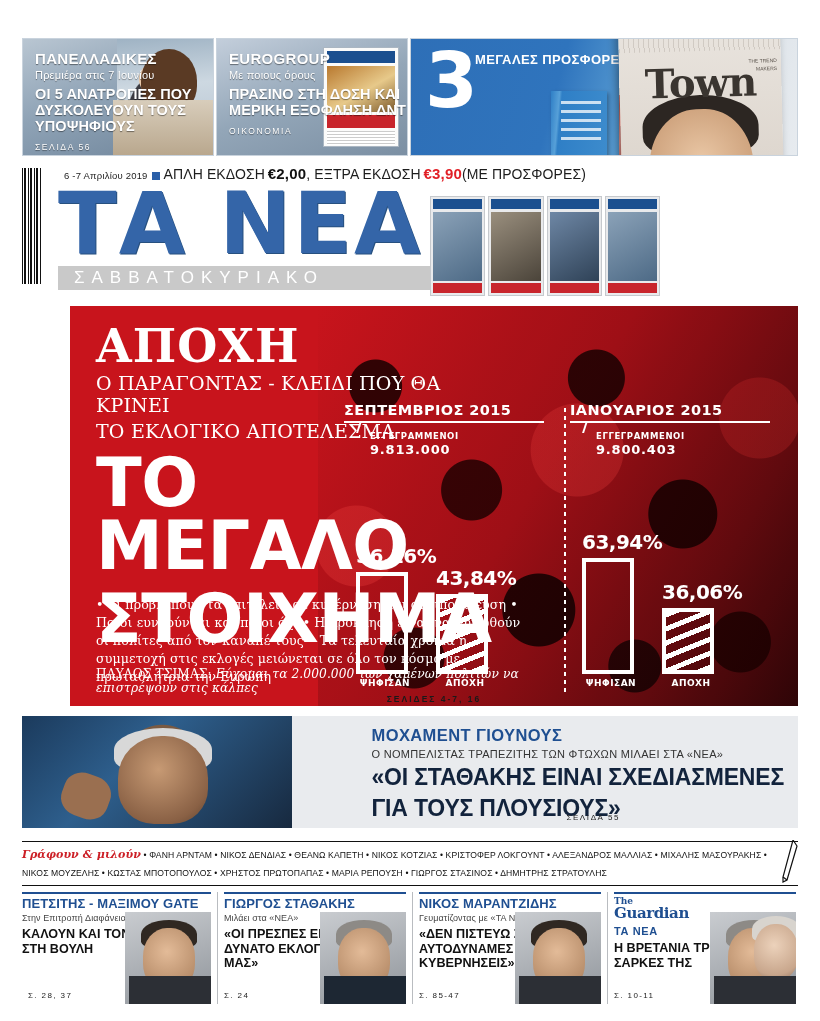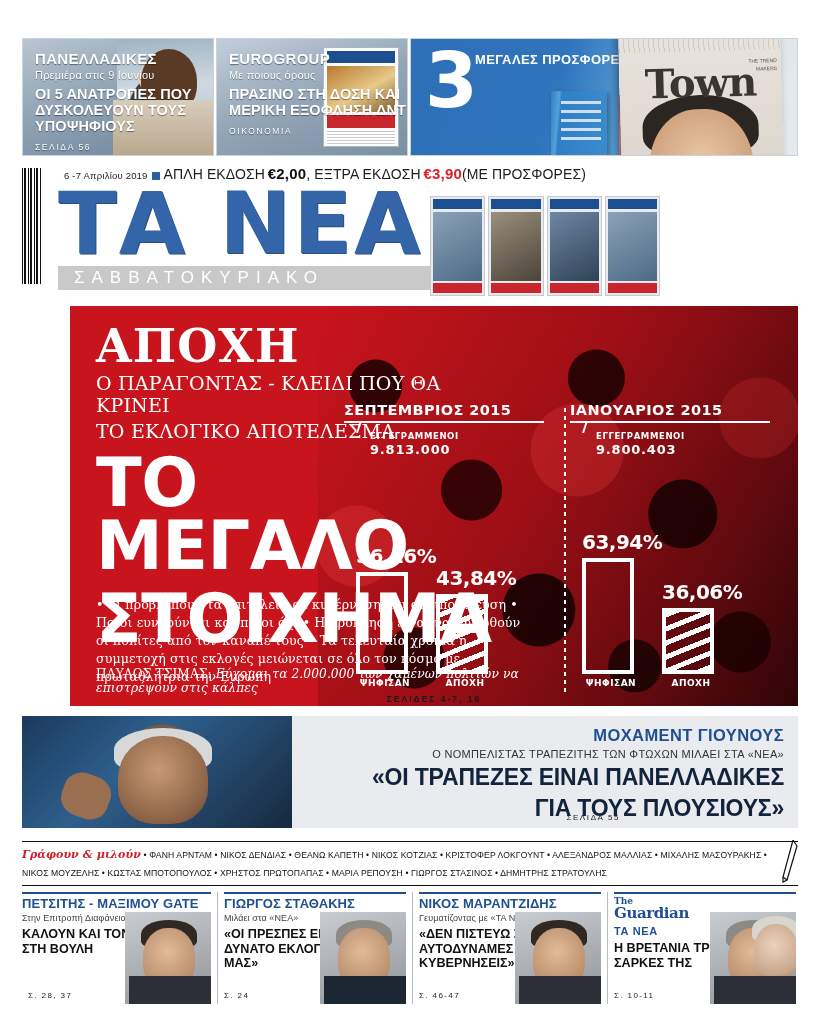--- a/index.html
+++ b/index.html
@@ -205,21 +205,21 @@
     background:
       radial-gradient(circle at 52% 44%, #7a5a42 0 40px, rgba(0,0,0,0) 41px),
       linear-gradient(135deg,#1b3a5c 0%, #2e5f8d 40%, #17293f 100%);
   }
   .yunus-photo::after{
     content:""; position:absolute; left:96px; top:20px; width:90px; height:88px; border-radius:48% 48% 40% 40%;
     background: radial-gradient(circle at 45% 38%, #c79a74, #8a6145 72%, #5c412e);
   }
   .yunus-hair { position:absolute; left:92px; top:12px; width:98px; height:44px; border-radius:50% 50% 30% 30%; background:#d8d8d8; }
   .yunus-hand { position:absolute; left:40px; top:58px; width:48px; height:44px; border-radius:40%; background:#9a6f50; transform:rotate(20deg); }
-  .yunus-txt { position:absolute; right:14px; top:10px; text-align:right; }
+  .yunus-txt { position:absolute; right:14px; top:10px; }
   .y-name { color:#1f4f91; font-size:16.5px; font-weight:700; letter-spacing:.4px; }
   .y-sub { color:#333; font-size:11px; letter-spacing:.3px; margin-top:3px; }
   .y-quote { color:#12233c; font-size:23px; font-weight:700; line-height:1.12; margin-top:5px; letter-spacing:-.2px; }
   .y-page { position:absolute; right:178px; bottom:6px; font-size:8px; letter-spacing:1.6px; color:#222; }
 
   
   .contrib { position:absolute; left:22px; top:844px; width:776px; height:40px; }
   .contrib-hr { position:absolute; left:0; right:0; top:-3px; height:1px; background:#111; }
   .contrib-hr2 { position:absolute; left:0; right:0; bottom:-2px; height:1px; background:#111; }
   .contrib-label { color:#cc1f26; font-family:"DejaVu Serif", serif; font-style:italic; font-weight:700; font-size:11px; }
@@ -256,21 +256,21 @@
 <div class="page">
 
   <div class="top-strip">
 
     <div class="promo promo-a">
       <div class="promo-photo-a">
         <div class="promo-hair"></div>
       </div>
       <div class="promo-txt">
         <div class="p-kicker">ΠΑΝΕΛΛΑΔΙΚΕΣ</div>
-        <div class="p-sub">Πρεμιέρα στις 9 Ιουνίου</div>
+        <div class="p-sub">Πρεμιέρα στις 7 Ιουνίου</div>
         <div class="p-head">ΟΙ 5 ΑΝΑΤΡΟΠΕΣ ΠΟΥ ΔΥΣΚΟΛΕΥΟΥΝ ΤΟΥΣ ΥΠΟΨΗΦΙΟΥΣ</div>
         <div class="p-sec">ΣΕΛΙΔΑ 56</div>
       </div>
     </div>
 
     <div class="promo promo-b">
       <div class="mini-paper">
         <div class="mp-head"></div>
           <div class="mp-img"></div>
           <div class="mp-red"></div>
@@ -419,21 +419,21 @@
   <div class="pages-feat">ΣΕΛΙΔΕΣ 4-7, 16</div>
 
   <div class="yunus">
     <div class="yunus-photo">
       <div class="yunus-hair"></div>
       <div class="yunus-hand"></div>
     </div>
     <div class="yunus-txt">
       <div class="y-name">ΜΟΧΑΜΕΝΤ ΓΙΟΥΝΟΥΣ</div>
       <div class="y-sub">Ο ΝΟΜΠΕΛΙΣΤΑΣ ΤΡΑΠΕΖΙΤΗΣ ΤΩΝ ΦΤΩΧΩΝ ΜΙΛΑΕΙ ΣΤΑ «ΝΕΑ»</div>
-      <div class="y-quote">«ΟΙ ΤΡΑΠΕΖΕΣ ΕΙΝΑΙ ΠΑΝΕΛΛΑΔΙΚΕΣ</div>
+      <div class="y-quote">«ΟΙ ΣΤΑΘΑΚΗΣ ΕΙΝΑΙ ΣΧΕΔΙΑΣΜΕΝΕΣ</div>
       <div class="y-quote">ΓΙΑ ΤΟΥΣ ΠΛΟΥΣΙΟΥΣ»</div>
     </div>
     <div class="y-page">ΣΕΛΙΔΑ 55</div>
   </div>
 
   <div class="contrib">
     <div class="contrib-hr"></div>
     <div class="contrib-text">
       <span class="contrib-label">Γράφουν &amp; μιλούν</span>
       <span>• ΦΑΝΗ ΑΡΝΤΑΜ • ΝΙΚΟΣ ΔΕΝΔΙΑΣ • ΘΕΑΝΩ ΚΑΠΕΤΗ • ΝΙΚΟΣ ΚΟΤΖΙΑΣ • ΚΡΙΣΤΟΦΕΡ ΛΟΚΓΟΥΝΤ • ΑΛΕΞΑΝΔΡΟΣ ΜΑΛΛΙΑΣ • ΜΙΧΑΛΗΣ</span>
@@ -474,21 +474,21 @@
           <div class="face"></div>
           <div class="body"></div>
       </div>
     </div>
 
     <div class="bcard">
       <div class="b-rule"></div>
       <div class="b-title">ΝΙΚΟΣ ΜΑΡΑΝΤΖΙΔΗΣ</div>
       <div class="b-kicker">Γευματίζοντας με «ΤΑ ΝΕΑ»</div>
       <div class="b-head">«ΔΕΝ ΠΙΣΤΕΥΩ ΣΤΙΣ ΑΥΤΟΔΥΝΑΜΕΣ ΚΥΒΕΡΝΗΣΕΙΣ»</div>
-      <div class="b-page">Σ. 46-47</div>
+      <div class="b-page">Σ. 85-47</div>
       <div class="b-photo">
         <div class="bg"></div>
           <div class="hair"></div>
           <div class="face"></div>
           <div class="body"></div>
       </div>
     </div>
 
     <div class="bcard">
       <div class="b-rule"></div>

